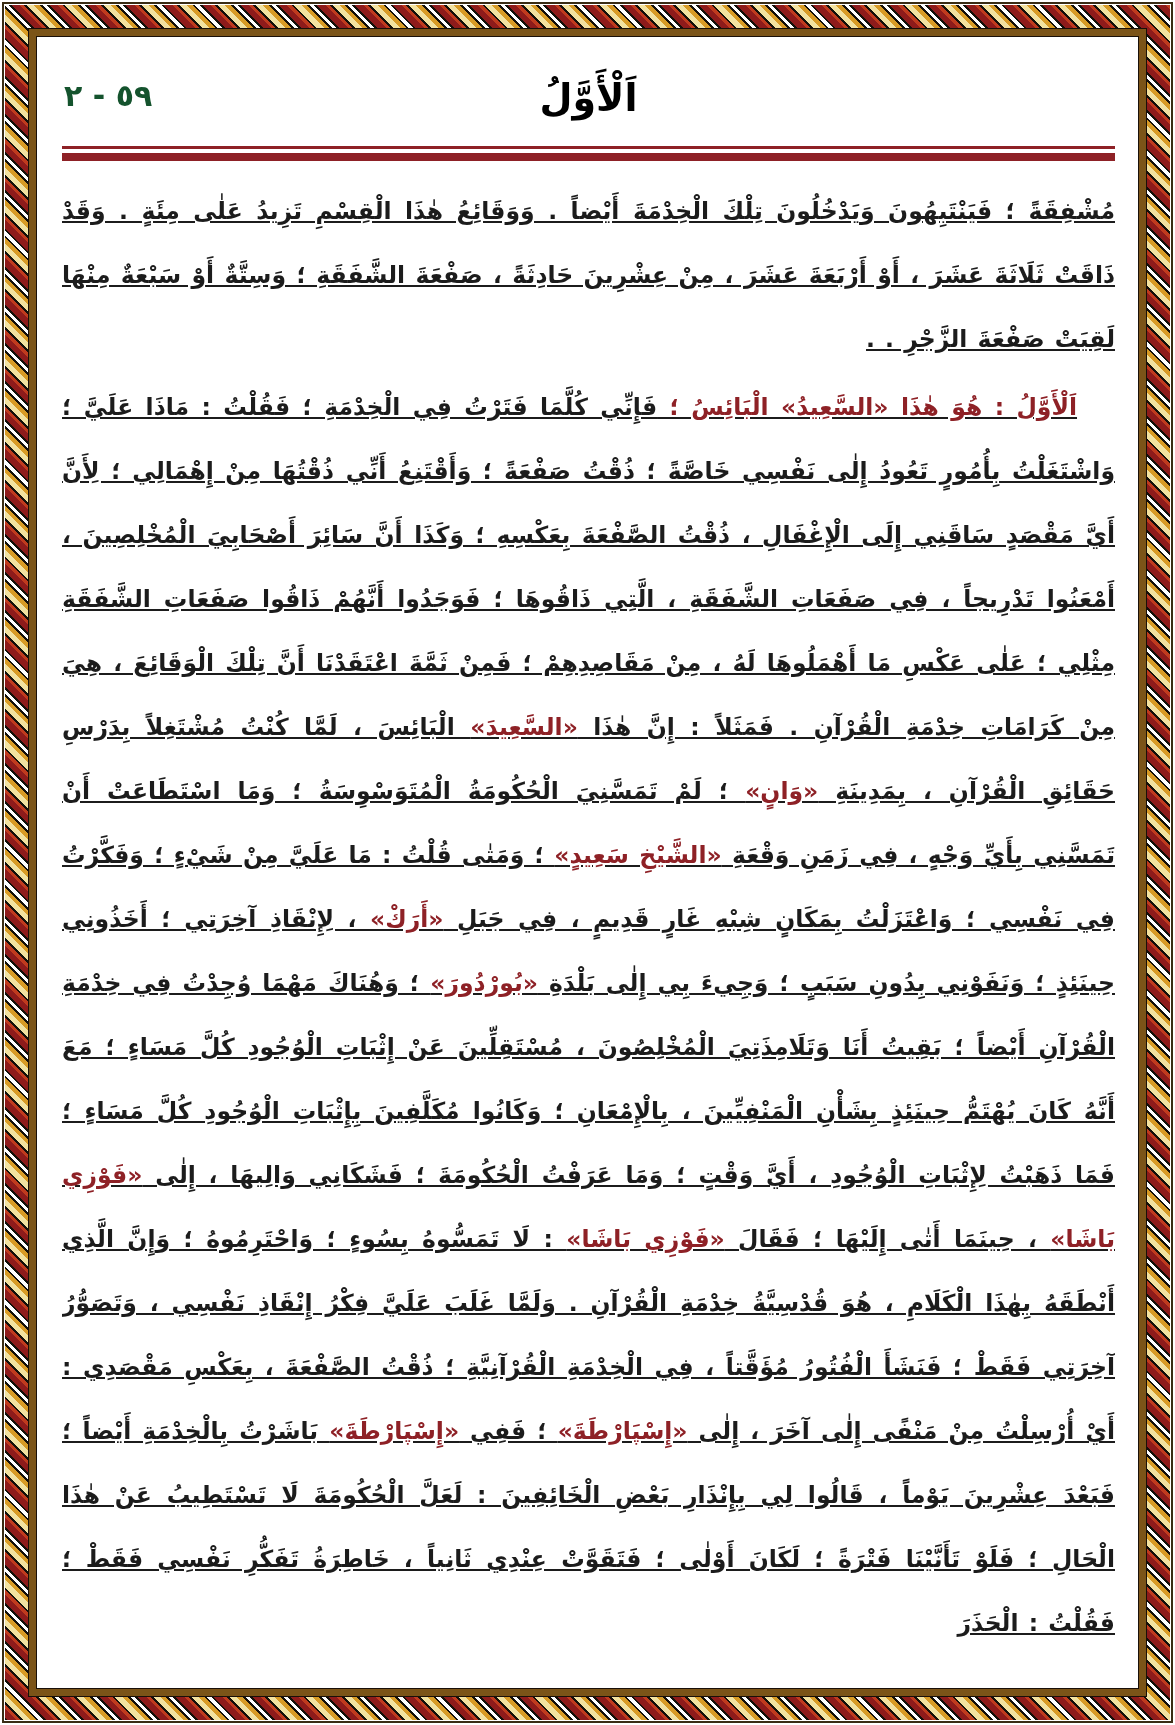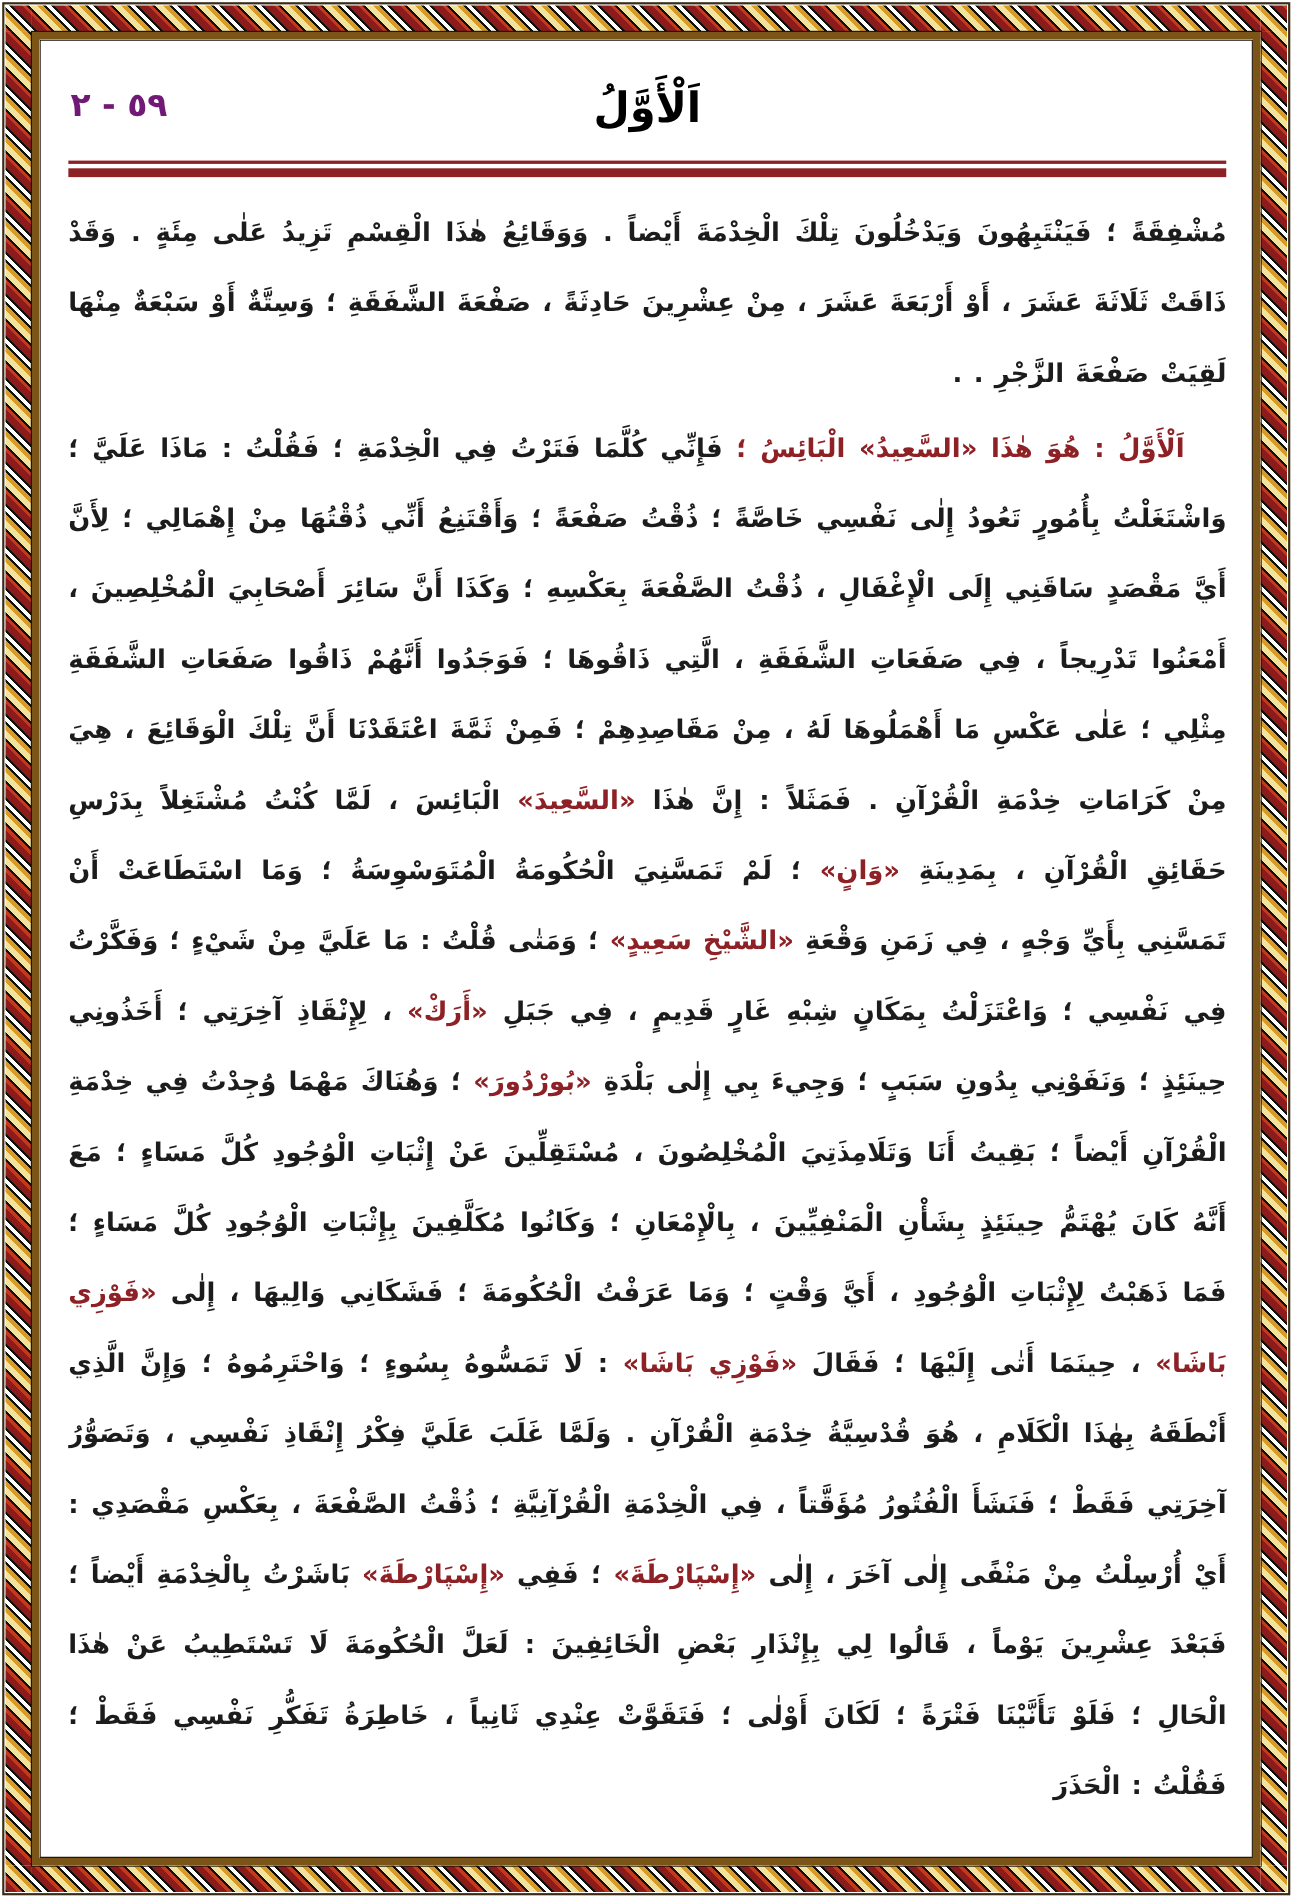--- a/index.html
+++ b/index.html
@@ -28,34 +28,34 @@
   .page-title{
     text-align:center;font-size:38px;font-weight:bold;padding-top:10px;line-height:1.6;
   }
   .rule-thin{height:3px;}
   .rule-gap{height:4px;}
   .rule-thick{height:8px;}
   .bodytext{
     margin-top:18px;font-size:23.5px;font-weight:bold;line-height:64px;
     text-align:justify;color:#1c1c1c;word-spacing:2px;
   }
-  .para{margin:0;}
+  .para{margin:0;text-decoration:underline;}
   .para.indented{text-indent:38px;margin-top:4px;}
 </style>
 </head>
 <body>
 
 <div class="frame-outerline"></div>
 <div class="frame-chain"></div>
 <div class="frame-brown"></div>
 
 <div class="content">
 
   <div class="headerbar">
-    <div class="page-number" style="color: #701a75;">٥٩ - ٢</div>
+    <div class="page-number" style="color: #14532d;">٥٩ - ٢</div>
     <div class="page-title" style="color: #000000;">اَلْأَوَّلُ</div>
   </div>
 
   <div class="rule-thin" style="background: rgb(142, 33, 38);"></div>
   <div class="rule-gap"></div>
   <div class="rule-thick" style="background: rgb(142, 33, 38);"></div>
 
   <div class="bodytext">
     <p class="para"><span style="color: rgb(28, 28, 28);">مُشْفِقَةً ؛ فَيَنْتَبِهُونَ وَيَدْخُلُونَ تِلْكَ الْخِدْمَةَ أَيْضاً . وَوَقَائِعُ هٰذَا الْقِسْمِ تَزِيدُ عَلٰى مِئَةٍ . وَقَدْ ذَاقَتْ ثَلَاثَةَ عَشَرَ ، أَوْ أَرْبَعَةَ عَشَرَ ، مِنْ عِشْرِينَ حَادِثَةً ، صَفْعَةَ الشَّفَقَةِ ؛ وَسِتَّةٌ أَوْ سَبْعَةٌ مِنْهَا لَقِيَتْ صَفْعَةَ الزَّجْرِ . .</span></p>
     <p class="para indented"><span style="color: rgb(142, 33, 38);">اَلْأَوَّلُ : هُوَ هٰذَا «السَّعِيدُ» الْبَائِسُ ؛ </span><span style="color: rgb(28, 28, 28);">فَإِنِّي كُلَّمَا فَتَرْتُ فِي الْخِدْمَةِ ؛ فَقُلْتُ : مَاذَا عَلَيَّ ؛ وَاشْتَغَلْتُ بِأُمُورٍ تَعُودُ إِلٰى نَفْسِي خَاصَّةً ؛ ذُقْتُ صَفْعَةً ؛ وَأَقْتَنِعُ أَنِّي ذُقْتُهَا مِنْ إِهْمَالِي ؛ لِأَنَّ أَيَّ مَقْصَدٍ سَاقَنِي إِلَى الْإِغْفَالِ ، ذُقْتُ الصَّفْعَةَ بِعَكْسِهِ ؛ وَكَذَا أَنَّ سَائِرَ أَصْحَابِيَ الْمُخْلِصِينَ ، أَمْعَنُوا تَدْرِيجاً ، فِي صَفَعَاتِ الشَّفَقَةِ ، الَّتِي ذَاقُوهَا ؛ فَوَجَدُوا أَنَّهُمْ ذَاقُوا صَفَعَاتِ الشَّفَقَةِ مِثْلِي ؛ عَلٰى عَكْسِ مَا أَهْمَلُوهَا لَهُ ، مِنْ مَقَاصِدِهِمْ ؛ فَمِنْ ثَمَّةَ اعْتَقَدْنَا أَنَّ تِلْكَ الْوَقَائِعَ ، هِيَ مِنْ كَرَامَاتِ خِدْمَةِ الْقُرْآنِ . فَمَثَلاً : إِنَّ هٰذَا </span><span style="color: rgb(142, 33, 38);">«السَّعِيدَ»</span><span style="color: rgb(28, 28, 28);"> الْبَائِسَ ، لَمَّا كُنْتُ مُشْتَغِلاً بِدَرْسِ حَقَائِقِ الْقُرْآنِ ، بِمَدِينَةِ </span><span style="color: rgb(142, 33, 38);">«وَانٍ»</span><span style="color: rgb(28, 28, 28);"> ؛ لَمْ تَمَسَّنِيَ الْحُكُومَةُ الْمُتَوَسْوِسَةُ ؛ وَمَا اسْتَطَاعَتْ أَنْ تَمَسَّنِي بِأَيِّ وَجْهٍ ، فِي زَمَنِ وَقْعَةِ </span><span style="color: rgb(142, 33, 38);">«الشَّيْخِ سَعِيدٍ»</span><span style="color: rgb(28, 28, 28);"> ؛ وَمَتٰى قُلْتُ : مَا عَلَيَّ مِنْ شَيْءٍ ؛ وَفَكَّرْتُ فِي نَفْسِي ؛ وَاعْتَزَلْتُ بِمَكَانٍ شِبْهِ غَارٍ قَدِيمٍ ، فِي جَبَلِ </span><span style="color: rgb(142, 33, 38);">«أَرَكْ»</span><span style="color: rgb(28, 28, 28);"> ، لِإِنْقَاذِ آخِرَتِي ؛ أَخَذُونِي حِينَئِذٍ ؛ وَنَفَوْنِي بِدُونِ سَبَبٍ ؛ وَجِيءَ بِي إِلٰى بَلْدَةِ </span><span style="color: rgb(142, 33, 38);">«بُورْدُورَ»</span><span style="color: rgb(28, 28, 28);"> ؛ وَهُنَاكَ مَهْمَا وُجِدْتُ فِي خِدْمَةِ الْقُرْآنِ أَيْضاً ؛ بَقِيتُ أَنَا وَتَلَامِذَتِيَ الْمُخْلِصُونَ ، مُسْتَقِلِّينَ عَنْ إِثْبَاتِ الْوُجُودِ كُلَّ مَسَاءٍ ؛ مَعَ أَنَّهُ كَانَ يُهْتَمُّ حِينَئِذٍ بِشَأْنِ الْمَنْفِيِّينَ ، بِالْإِمْعَانِ ؛ وَكَانُوا مُكَلَّفِينَ بِإِثْبَاتِ الْوُجُودِ كُلَّ مَسَاءٍ ؛ فَمَا ذَهَبْتُ لِإِثْبَاتِ الْوُجُودِ ، أَيَّ وَقْتٍ ؛ وَمَا عَرَفْتُ الْحُكُومَةَ ؛ فَشَكَانِي وَالِيهَا ، إِلٰى </span><span style="color: rgb(142, 33, 38);">«فَوْزِي بَاشَا»</span><span style="color: rgb(28, 28, 28);"> ، حِينَمَا أَتٰى إِلَيْهَا ؛ فَقَالَ </span><span style="color: rgb(142, 33, 38);">«فَوْزِي بَاشَا»</span><span style="color: rgb(28, 28, 28);"> : لَا تَمَسُّوهُ بِسُوءٍ ؛ وَاحْتَرِمُوهُ ؛ وَإِنَّ الَّذِي أَنْطَقَهُ بِهٰذَا الْكَلَامِ ، هُوَ قُدْسِيَّةُ خِدْمَةِ الْقُرْآنِ . وَلَمَّا غَلَبَ عَلَيَّ فِكْرُ إِنْقَاذِ نَفْسِي ، وَتَصَوُّرُ آخِرَتِي فَقَطْ ؛ فَنَشَأَ الْفُتُورُ مُؤَقَّتاً ، فِي الْخِدْمَةِ الْقُرْآنِيَّةِ ؛ ذُقْتُ الصَّفْعَةَ ، بِعَكْسِ مَقْصَدِي : أَيْ أُرْسِلْتُ مِنْ مَنْفًى إِلٰى آخَرَ ، إِلٰى </span><span style="color: rgb(142, 33, 38);">«إِسْپَارْطَةَ»</span><span style="color: rgb(28, 28, 28);"> ؛ فَفِي </span><span style="color: rgb(142, 33, 38);">«إِسْپَارْطَةَ»</span><span style="color: rgb(28, 28, 28);"> بَاشَرْتُ بِالْخِدْمَةِ أَيْضاً ؛ فَبَعْدَ عِشْرِينَ يَوْماً ، قَالُوا لِي بِإِنْذَارِ بَعْضِ الْخَائِفِينَ : لَعَلَّ الْحُكُومَةَ لَا تَسْتَطِيبُ عَنْ هٰذَا الْحَالِ ؛ فَلَوْ تَأَنَّيْنَا فَتْرَةً ؛ لَكَانَ أَوْلٰى ؛ فَتَقَوَّتْ عِنْدِي ثَانِياً ، خَاطِرَةُ تَفَكُّرِ نَفْسِي فَقَطْ ؛ فَقُلْتُ : الْحَذَرَ</span></p>

